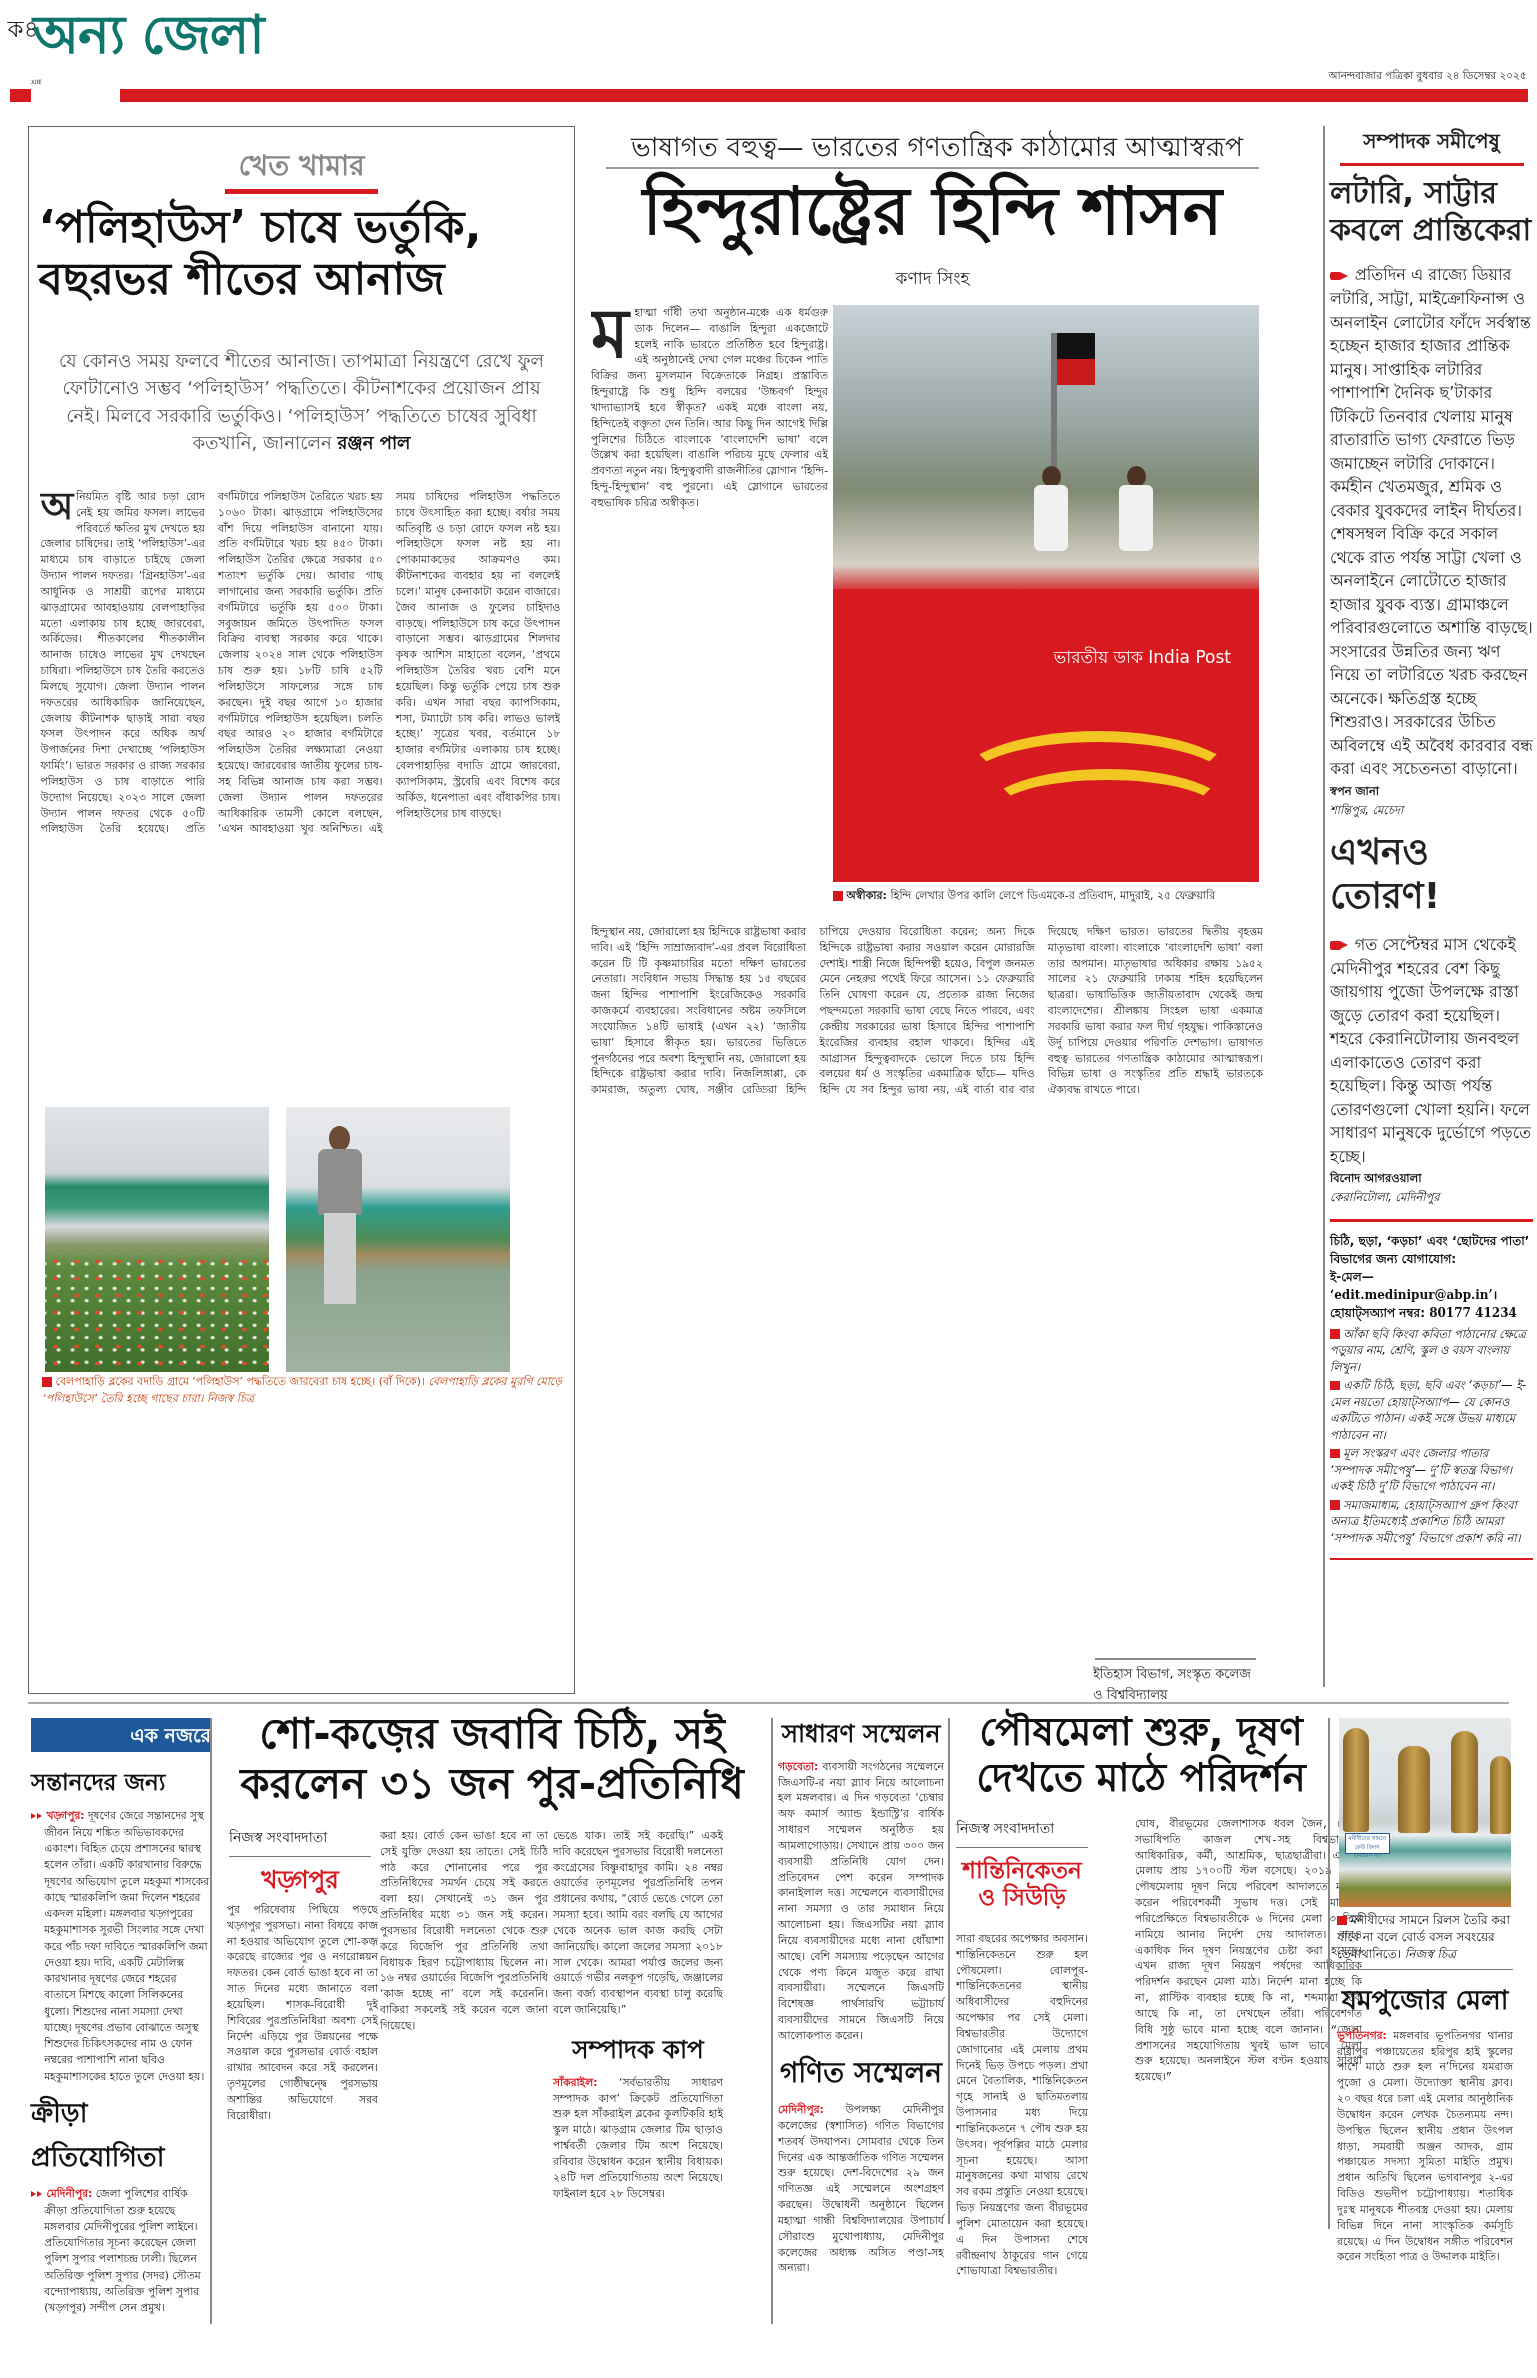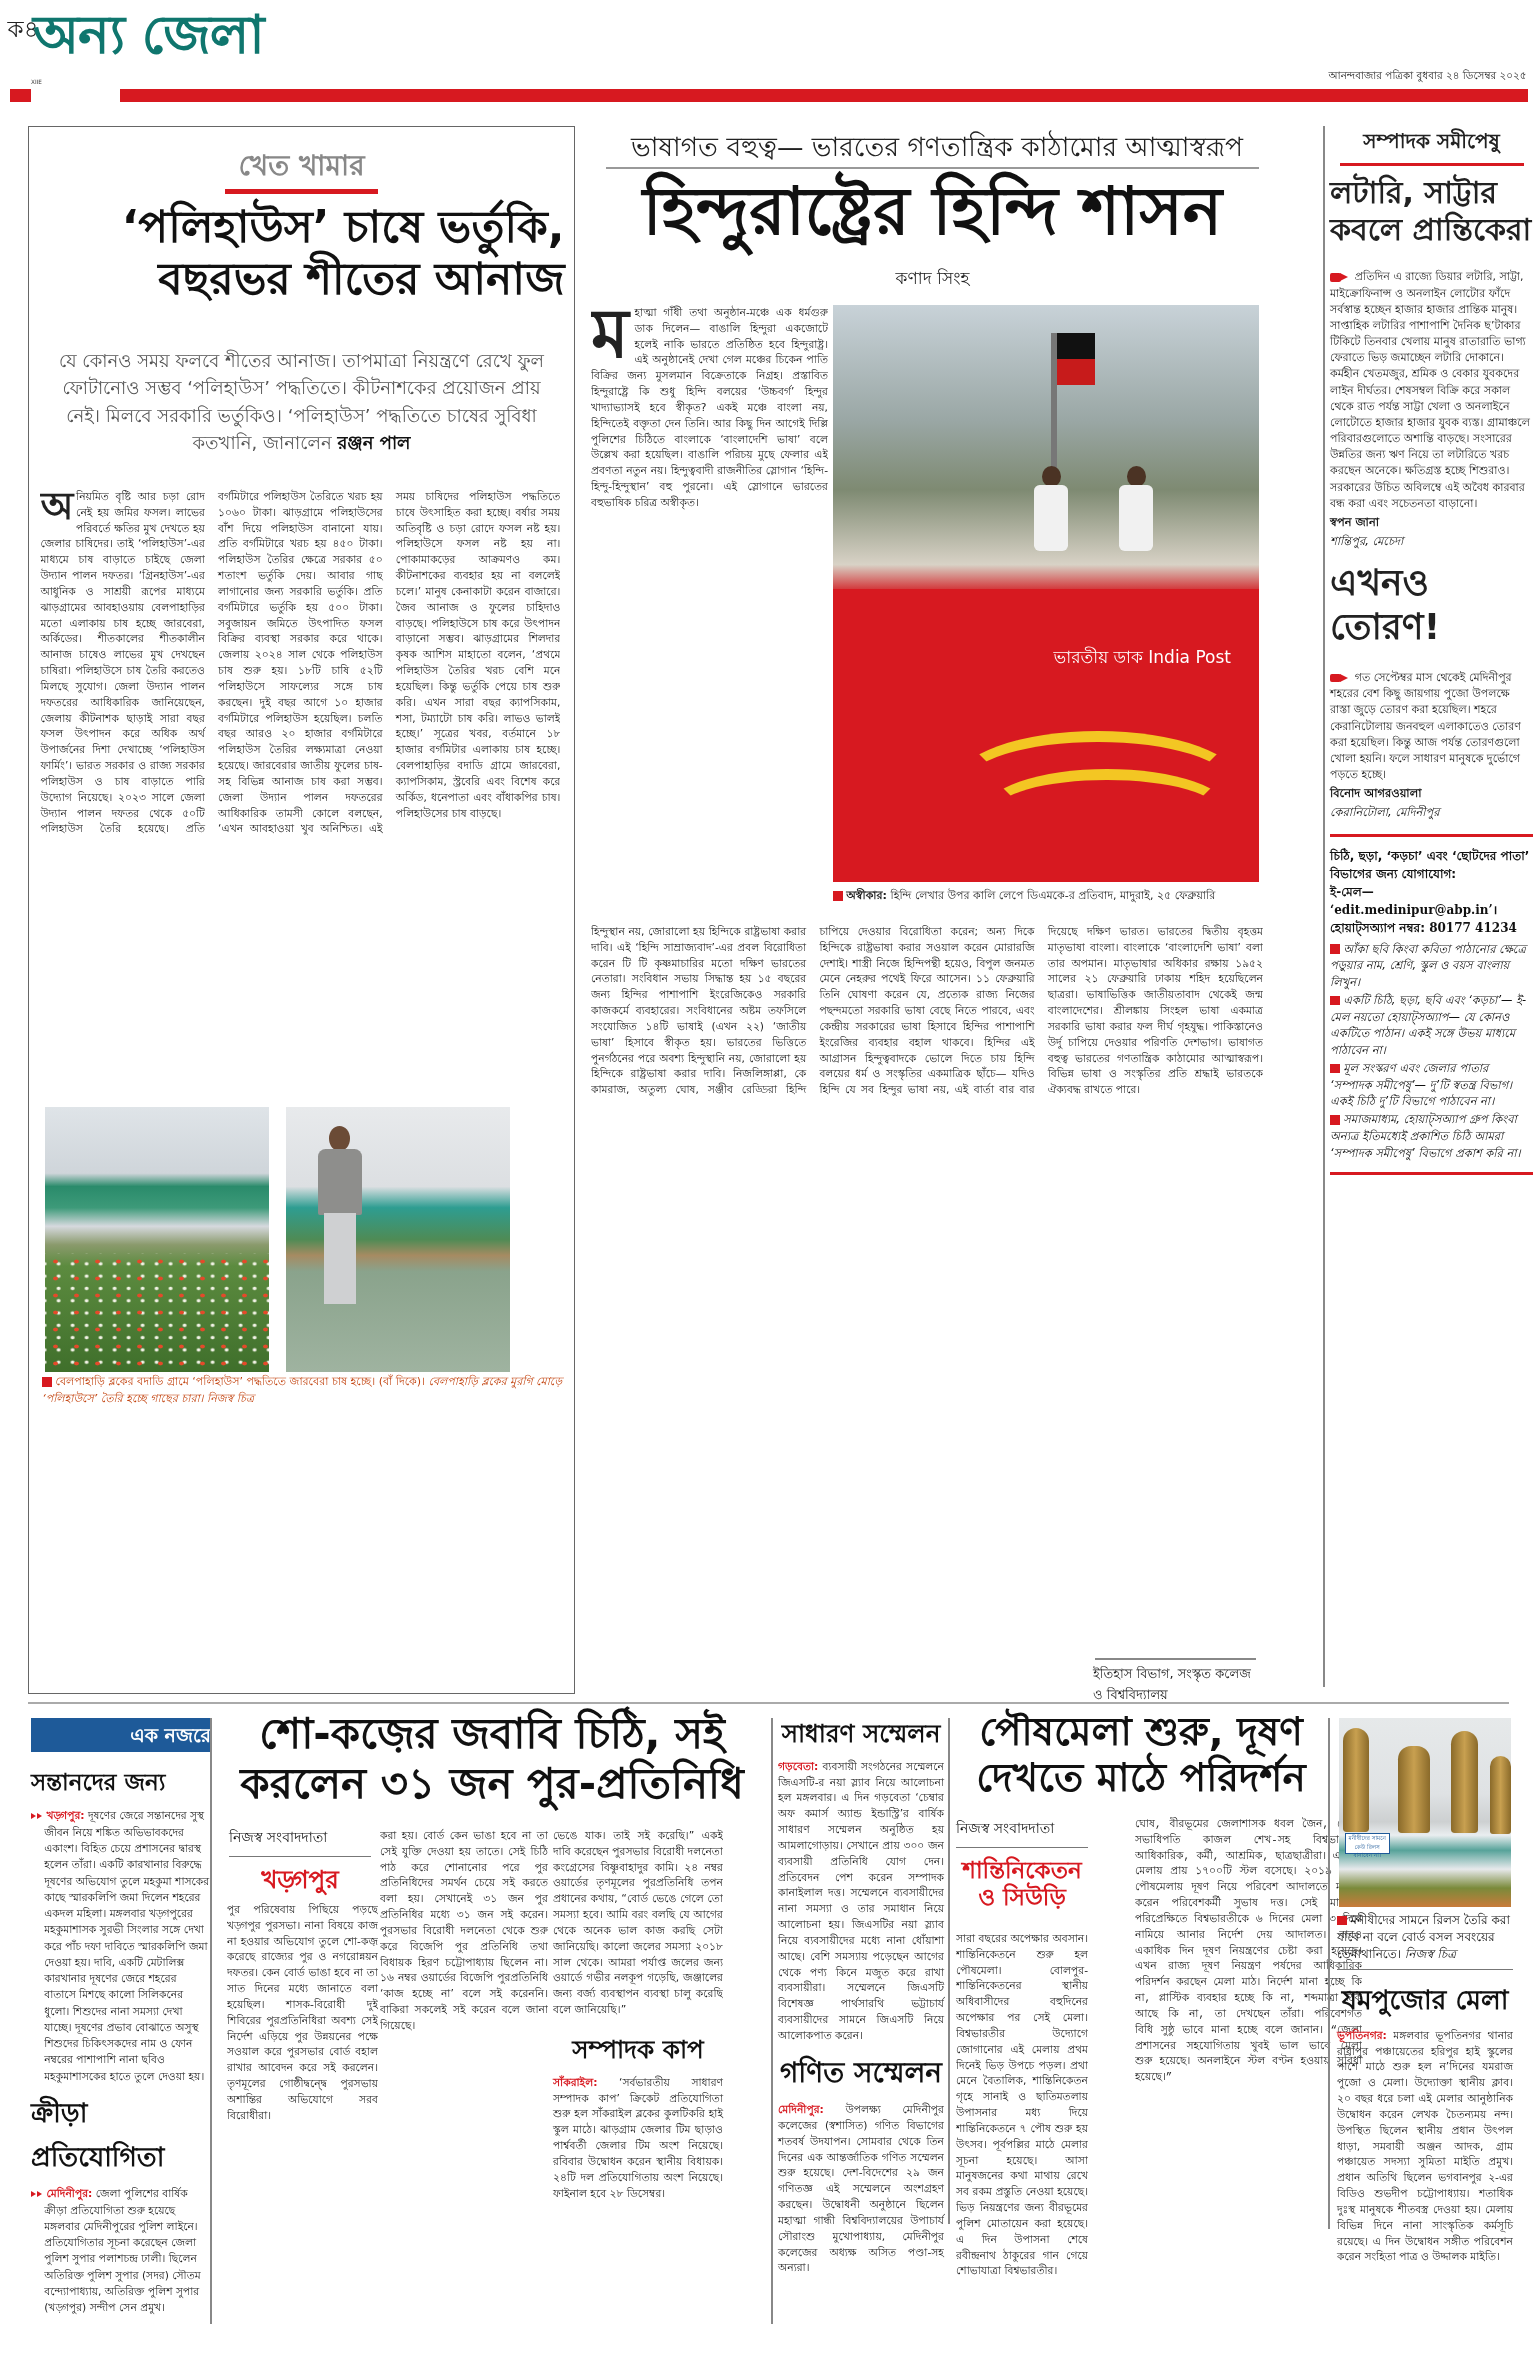--- a/index.html
+++ b/index.html
@@ -10,21 +10,21 @@
   .mast-title { left: 33px; top: 7.6px; font-size: 53px; font-weight: bold; color: #0f766e; letter-spacing: -0.9px; line-height: 1; }
   .mast-bar-left { left: 9.5px; top: 89px; width: 21px; height: 13.2px; background: #d71920; }
   .mast-bar-right { left: 120px; top: 89px; width: 1408px; height: 13.2px; background: #d71920; }
   .mast-date { right: 11.4px; top: 68px; font-size: 10.4px; color: #222; }
   .mast-tag { left: 31px; top: 79px; font-size: 5.7px; color: #333; }
 
   
   .left-box { left: 28px; top: 126px; width: 547px; height: 1568px; border: 1.9px solid #666; }
   .sect-label { left: 0; right: 0; top: 17px; text-align: center; font-size: 28px; color: #888; font-weight: bold; }
   .sect-underline { left: 196px; top: 62px; width: 153px; height: 4.7px; background: #d71920; }
-  .left-headline { left: 9.5px; right: 9.5px; top: 74px; text-align: right; font-size: 44px; font-weight: bold; line-height: 1.18; }
+  .left-headline { left: 9.5px; right: 9.5px; top: 74px; text-align: left; font-size: 44px; font-weight: bold; line-height: 1.18; }
   .left-standfirst { left: 19px; right: 19px; top: 220px; text-align: center; font-size: 18px; color: #555; line-height: 1.52; }
   .left-standfirst b { color: #111; }
   .body-cols { column-gap: 13.2px; font-size: 10.7px; line-height: 1.48; text-align: justify; color: #222; }
   .left-body { left: 11.4px; top: 362px; width: 520px; height: 620px; column-count: 3; overflow: hidden; }
   .dropcap { float: left; font-size: 38px; line-height: 0.9; margin-right: 2.8px; font-weight: bold; }
   .photo { background: #557a43; overflow: hidden; }
   .photo1 { left: 16px; top: 980px; width: 224px; height: 265px;
     background: linear-gradient(180deg, #dfe4e8 0%, #cfd5da 25%, #2a8b6b 30%, #3d9a79 38%, #d6d9de 45%, #8a9a6c 52%, #5c8b3f 60%, #3f6f2b 100%); }
   .photo1 .dots { position:absolute; inset: 55% 0 0 0; background-image: radial-gradient(#e44a2a 1.9px, transparent 2.8px), radial-gradient(#f2f2e6 1.4px, transparent 2.4px); background-size: 21px 17px, 14px 12.3px; background-position: 0 0, 6.6px 4.7px; }
   .photo2 { left: 257px; top: 980px; width: 224px; height: 265px;
@@ -58,21 +58,21 @@
   .center-body-rest { left: 591px; top: 924px; width: 672px; height: 729px; column-count: 3; overflow: hidden; }
   .center-author-rule { left: 1095px; top: 1658px; width: 161px; height: 1.9px; background: #888; }
   .center-author-aff { left: 1093px; top: 1664px; width: 170px; font-size: 13px; color: #222; }
 
   .vsep { background: #888; width: 1.9px; }
 
   
   .right-col { left: 1330px; top: 126px; width: 203px; }
   .right-section { font-size: 20px; font-weight: bold; color: #222; text-align: center; padding-bottom: 3.8px; border-bottom: 3.8px solid #d71920; margin: 0 9.5px; }
   .right-headline { font-size: 30px; line-height: 1.22; color: #222; margin-top: 9.5px; }
-  .letter-body { font-size: 11px; line-height: 1.47; color: #222; margin-top: 21px; }
+  .letter-body { font-size: 16px; line-height: 1.47; color: #222; margin-top: 15px; }
   .bullet-icon { display:inline-block; width: 21px; height: 8.5px; position: relative; vertical-align: middle; margin-right: 3.8px; }
   .bullet-icon::before { content:""; position:absolute; left:0; top:0; width: 11.4px; height: 8.5px; background:#d71920; border-radius: 1.9px; }
   .bullet-icon::after { content:""; position:absolute; left: 10.4px; top: 0; width: 0; height: 0; border-left: 8.5px solid #d71920; border-top: 4.3px solid transparent; border-bottom: 4.3px solid transparent; }
   .signoff { font-size: 11.4px; font-weight: bold; margin-top: 1.9px; }
   .signoff-place { font-size: 11.4px; font-style: italic; }
   .red-rule { height: 2.8px; background: #d71920; margin: 11.4px 0 9.5px; }
   .contact { font-size: 12px; font-weight: bold; line-height: 1.5; }
   .rules-list { font-size: 11.4px; font-style: italic; line-height: 1.45; margin-top: 3.8px; }
   .rules-list p { margin-bottom: 1.9px; }
 

